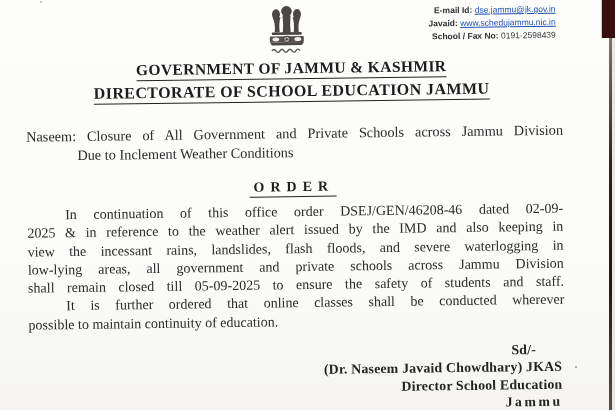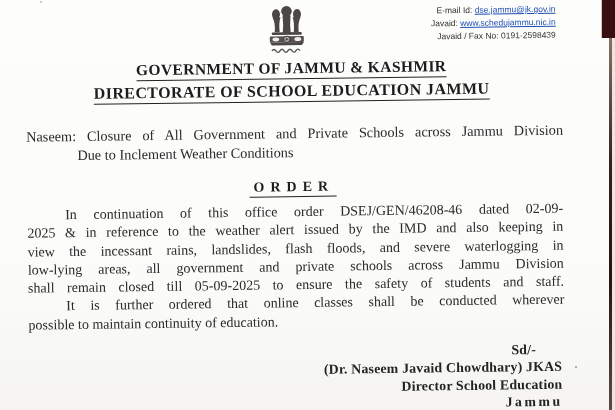--- a/index.html
+++ b/index.html
@@ -14,21 +14,21 @@
   .corner{position:absolute;top:0;right:0;width:13px;height:38px;background:#38100f;border-left:1px solid #cfc9c2;}
   .scanline{position:absolute;top:34px;bottom:0;right:3.5px;width:2.5px;
     background:linear-gradient(180deg,#8a7468 0%,#35201b 35%,#2a1210 65%,#5e4a42 100%);}
   .edgecol{position:absolute;top:38px;bottom:0;right:0;width:3.5px;background:#eae7e2;}
   .speck{position:absolute;border-radius:50%;background:#9a948e;}
   
   .tilt{position:absolute;left:0;top:0;right:0;bottom:0;transform:rotate(-0.75deg);transform-origin:50% 50%;}
   
   .contact{position:absolute;top:6px;right:57px;text-align:right;
     font-family:"Liberation Sans","DejaVu Sans",sans-serif;font-size:8.5px;line-height:13.2px;color:#3a3a3a;}
-  .contact .lbl{font-weight:normal;color:#303030;}
+  .contact .lbl{font-weight:bold;color:#303030;}
   .contact .lnk{color:#2050b4;text-decoration:underline;}
   
   .emblem{position:absolute;left:265px;top:1px;width:48px;height:54px;}
   
   .titles{position:absolute;top:59px;left:293px;transform:translateX(-50%);width:max-content;text-align:center;}
   .t1,.t2{font-weight:bold;color:#1c1c1c;letter-spacing:.4px;}
   .t1{font-size:15.5px;}
   .t2{font-size:16px;margin-top:3px;}
   .t1 span,.t2 span{display:inline-block;border-bottom:1.8px solid #222;padding-bottom:1px;}
   
@@ -62,21 +62,21 @@
     <div class="contact">
       <div>
         <span class="lbl">E-mail Id:</span>
         <span class="lnk">dse.jammu@jk.gov.in</span>
       </div>
       <div>
         <span class="lbl">Javaid:</span>
         <span class="lnk">www.schedujammu.nic.in</span>
       </div>
       <div>
-        <span class="lbl">Javaid / Fax No:</span>
+        <span class="lbl">School / Fax No:</span>
         <span>0191-2598439</span>
       </div>
     </div>
 
     <div class="emblem">
       <svg width="48" height="54" viewBox="0 0 48 54" xmlns="http://www.w3.org/2000/svg">
         <g fill="#4a4745">
           <path d="M16 14 Q24 1 32 14 Q28 7 24 7 Q20 7 16 14Z"></path>
           <circle cx="24" cy="10" r="5.3"></circle>
           <ellipse cx="13.5" cy="13" rx="4" ry="5.2"></ellipse>

